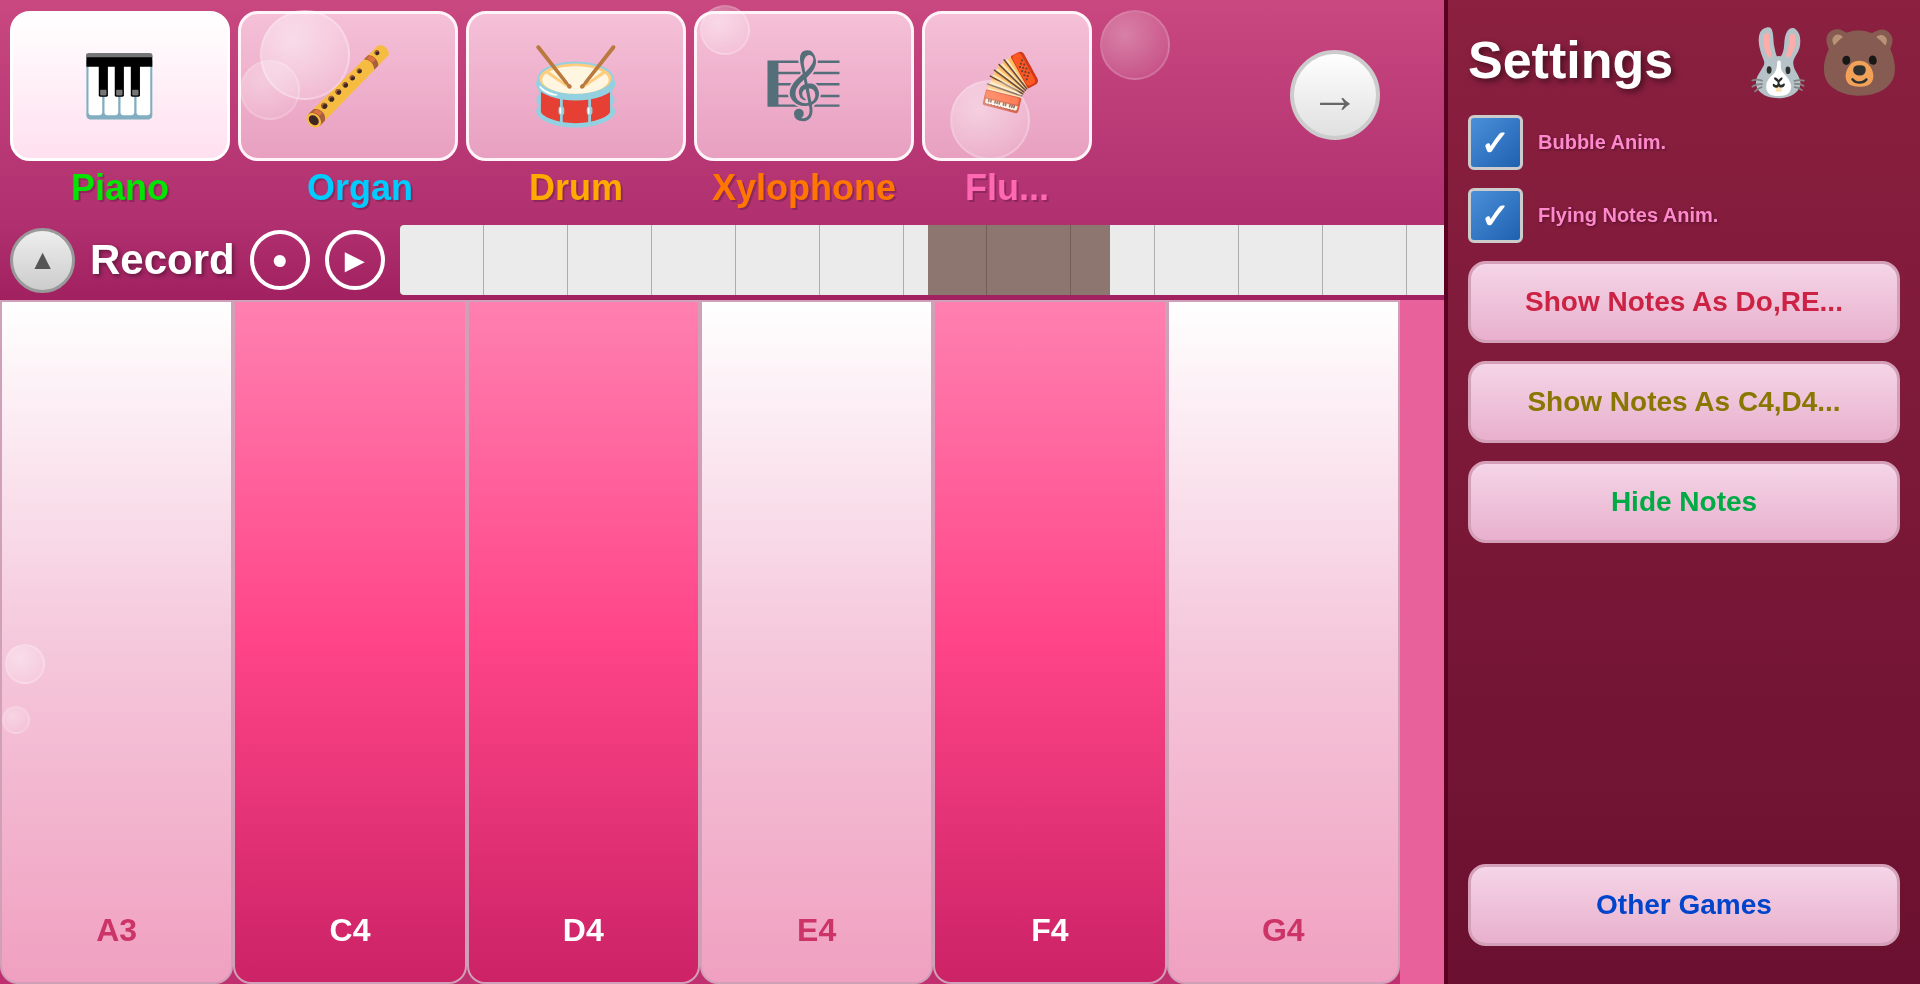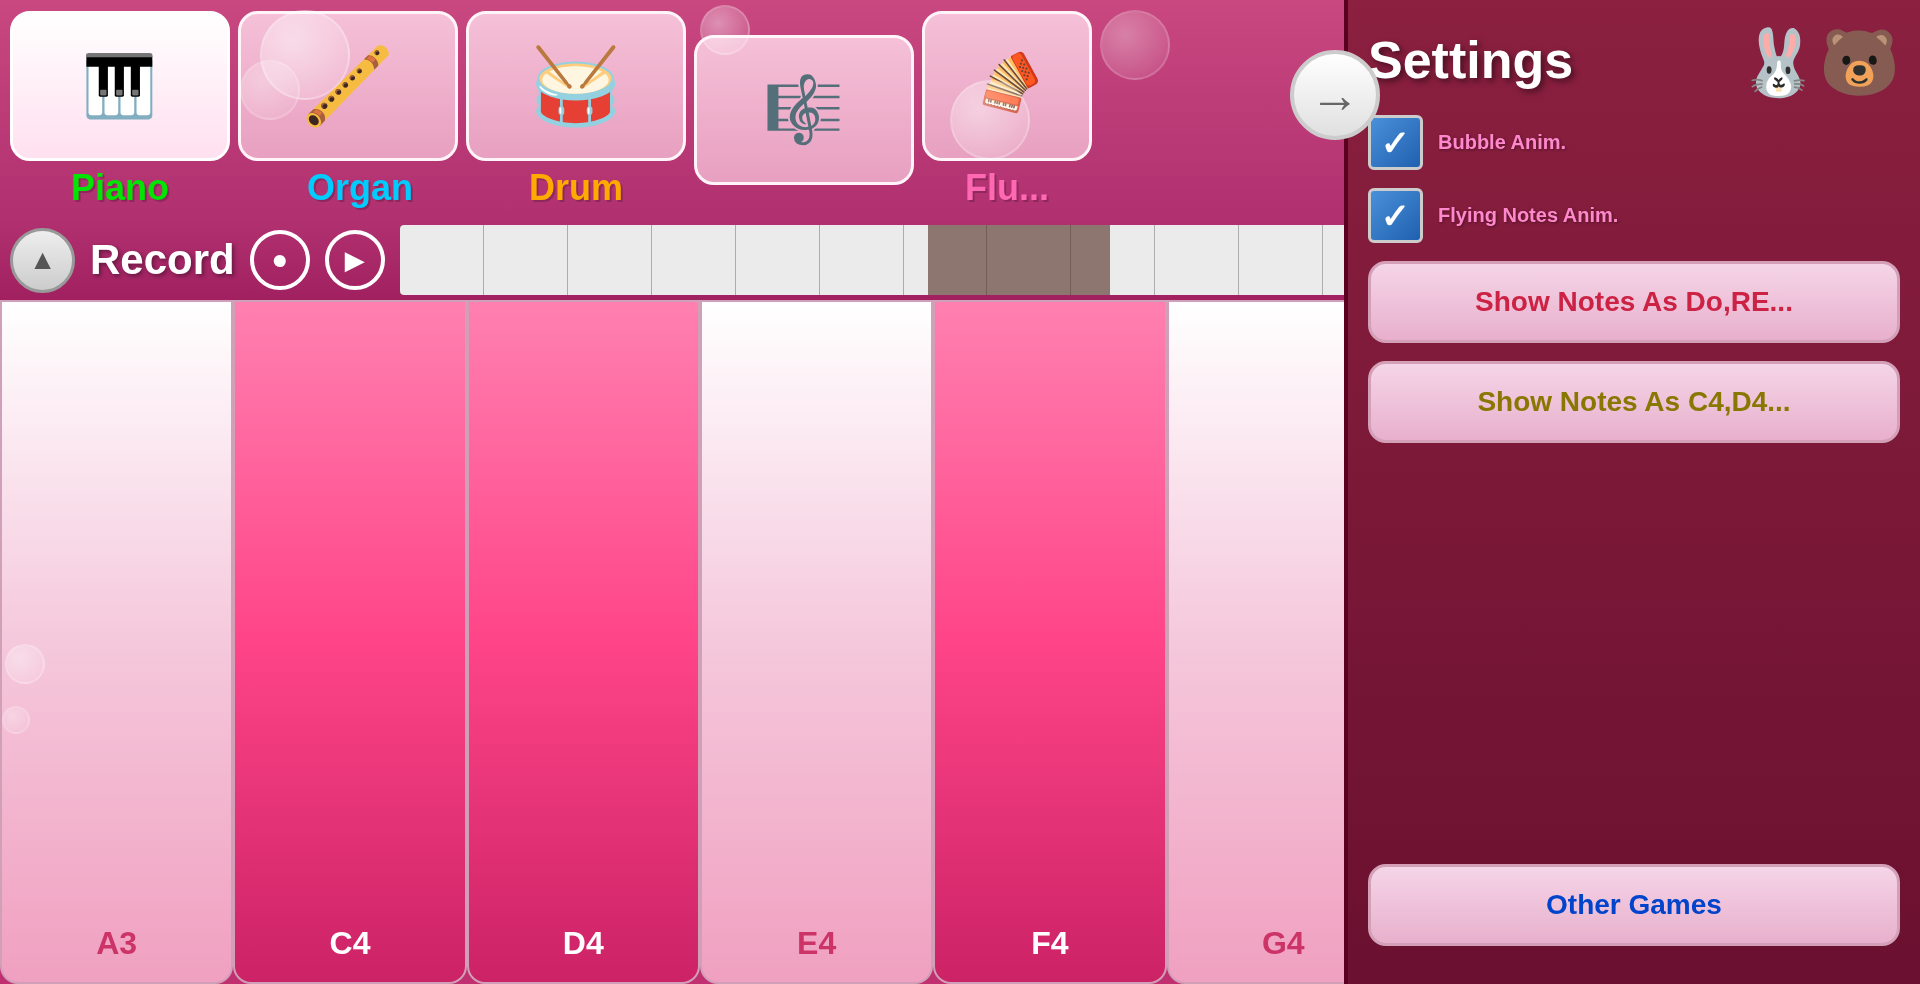--- a/index.html
+++ b/index.html
@@ -61,21 +61,21 @@
     .label-organ { color: #00ccff; margin-left: 24px; }
     .label-drum { color: #ffaa00; }
     .label-xylophone { color: #ff7700; }
     .label-flute { color: #ff69b4; }
 
     
     .settings-panel {
       position: absolute;
       top: 0;
       right: 0;
-      width: 576px;
+      width: 476px;
       height: 984px;
       background: linear-gradient(180deg, #8b2040 0%, #6b1030 100%);
       border-left: 4px solid #5a0020;
       z-index: 20;
       padding: 20px;
       display: flex;
       flex-direction: column;
       align-items: flex-end;
     }
 
@@ -269,21 +269,21 @@
       height: 100%;
       background: linear-gradient(180deg, #ffffff 0%, #f5c8dc 50%, #f0a0c0 100%);
       border: 2px solid #d0a0b8;
       border-radius: 0 0 18px 18px;
       position: relative;
       cursor: pointer;
       display: flex;
       flex-direction: column;
       justify-content: flex-end;
       align-items: center;
-      padding-bottom: 20px;
+      padding-bottom: 33px;
     }
 
     .white-key.highlighted {
       background: linear-gradient(180deg, #ff80b0 0%, #ff4488 50%, #cc2266 100%);
     }
 
     .key-label {
       font-size: 32px;
       font-weight: 700;
       color: #cc3366;
@@ -357,20 +357,21 @@
     <div class="instrument-card">
       <span style="font-size:75px;">🥁</span>
     </div>
     <span class="instrument-label label-drum">Drum</span>
   </div>
 
   <div class="instrument-item">
     <div class="instrument-card">
       <span style="font-size:65px;">🎼</span>
     </div>
+    <span class="instrument-label label-xylophone">Xylophone</span>
   </div>
 
   <div class="instrument-item">
     <div class="instrument-card" style="width:170px;">
       <span style="font-size:55px; transform:rotate(-30deg); display:block;">🪗</span>
     </div>
     <span class="instrument-label label-flute">Flu...</span>
   </div>
 
   <div class="bubble" style="width:90px;height:90px;top:10px;left:260px;opacity:0.6;"></div>
@@ -467,20 +468,23 @@
   </div>
 
   <button class="settings-btn btn-do-re">
     <span>Show Notes As Do,RE...</span>
   </button>
 
   <button class="settings-btn btn-c4-d4">
     <span>Show Notes As C4,D4...</span>
   </button>
 
+  <button class="settings-btn btn-hide">
+    <span>Hide Notes</span>
+  </button>
 
   <div style="flex:1;"></div>
 
   <button class="settings-btn btn-other">
     <span>Other Games</span>
   </button>
 </div>
 
 <div class="arrow-btn">
   <span>→</span>

